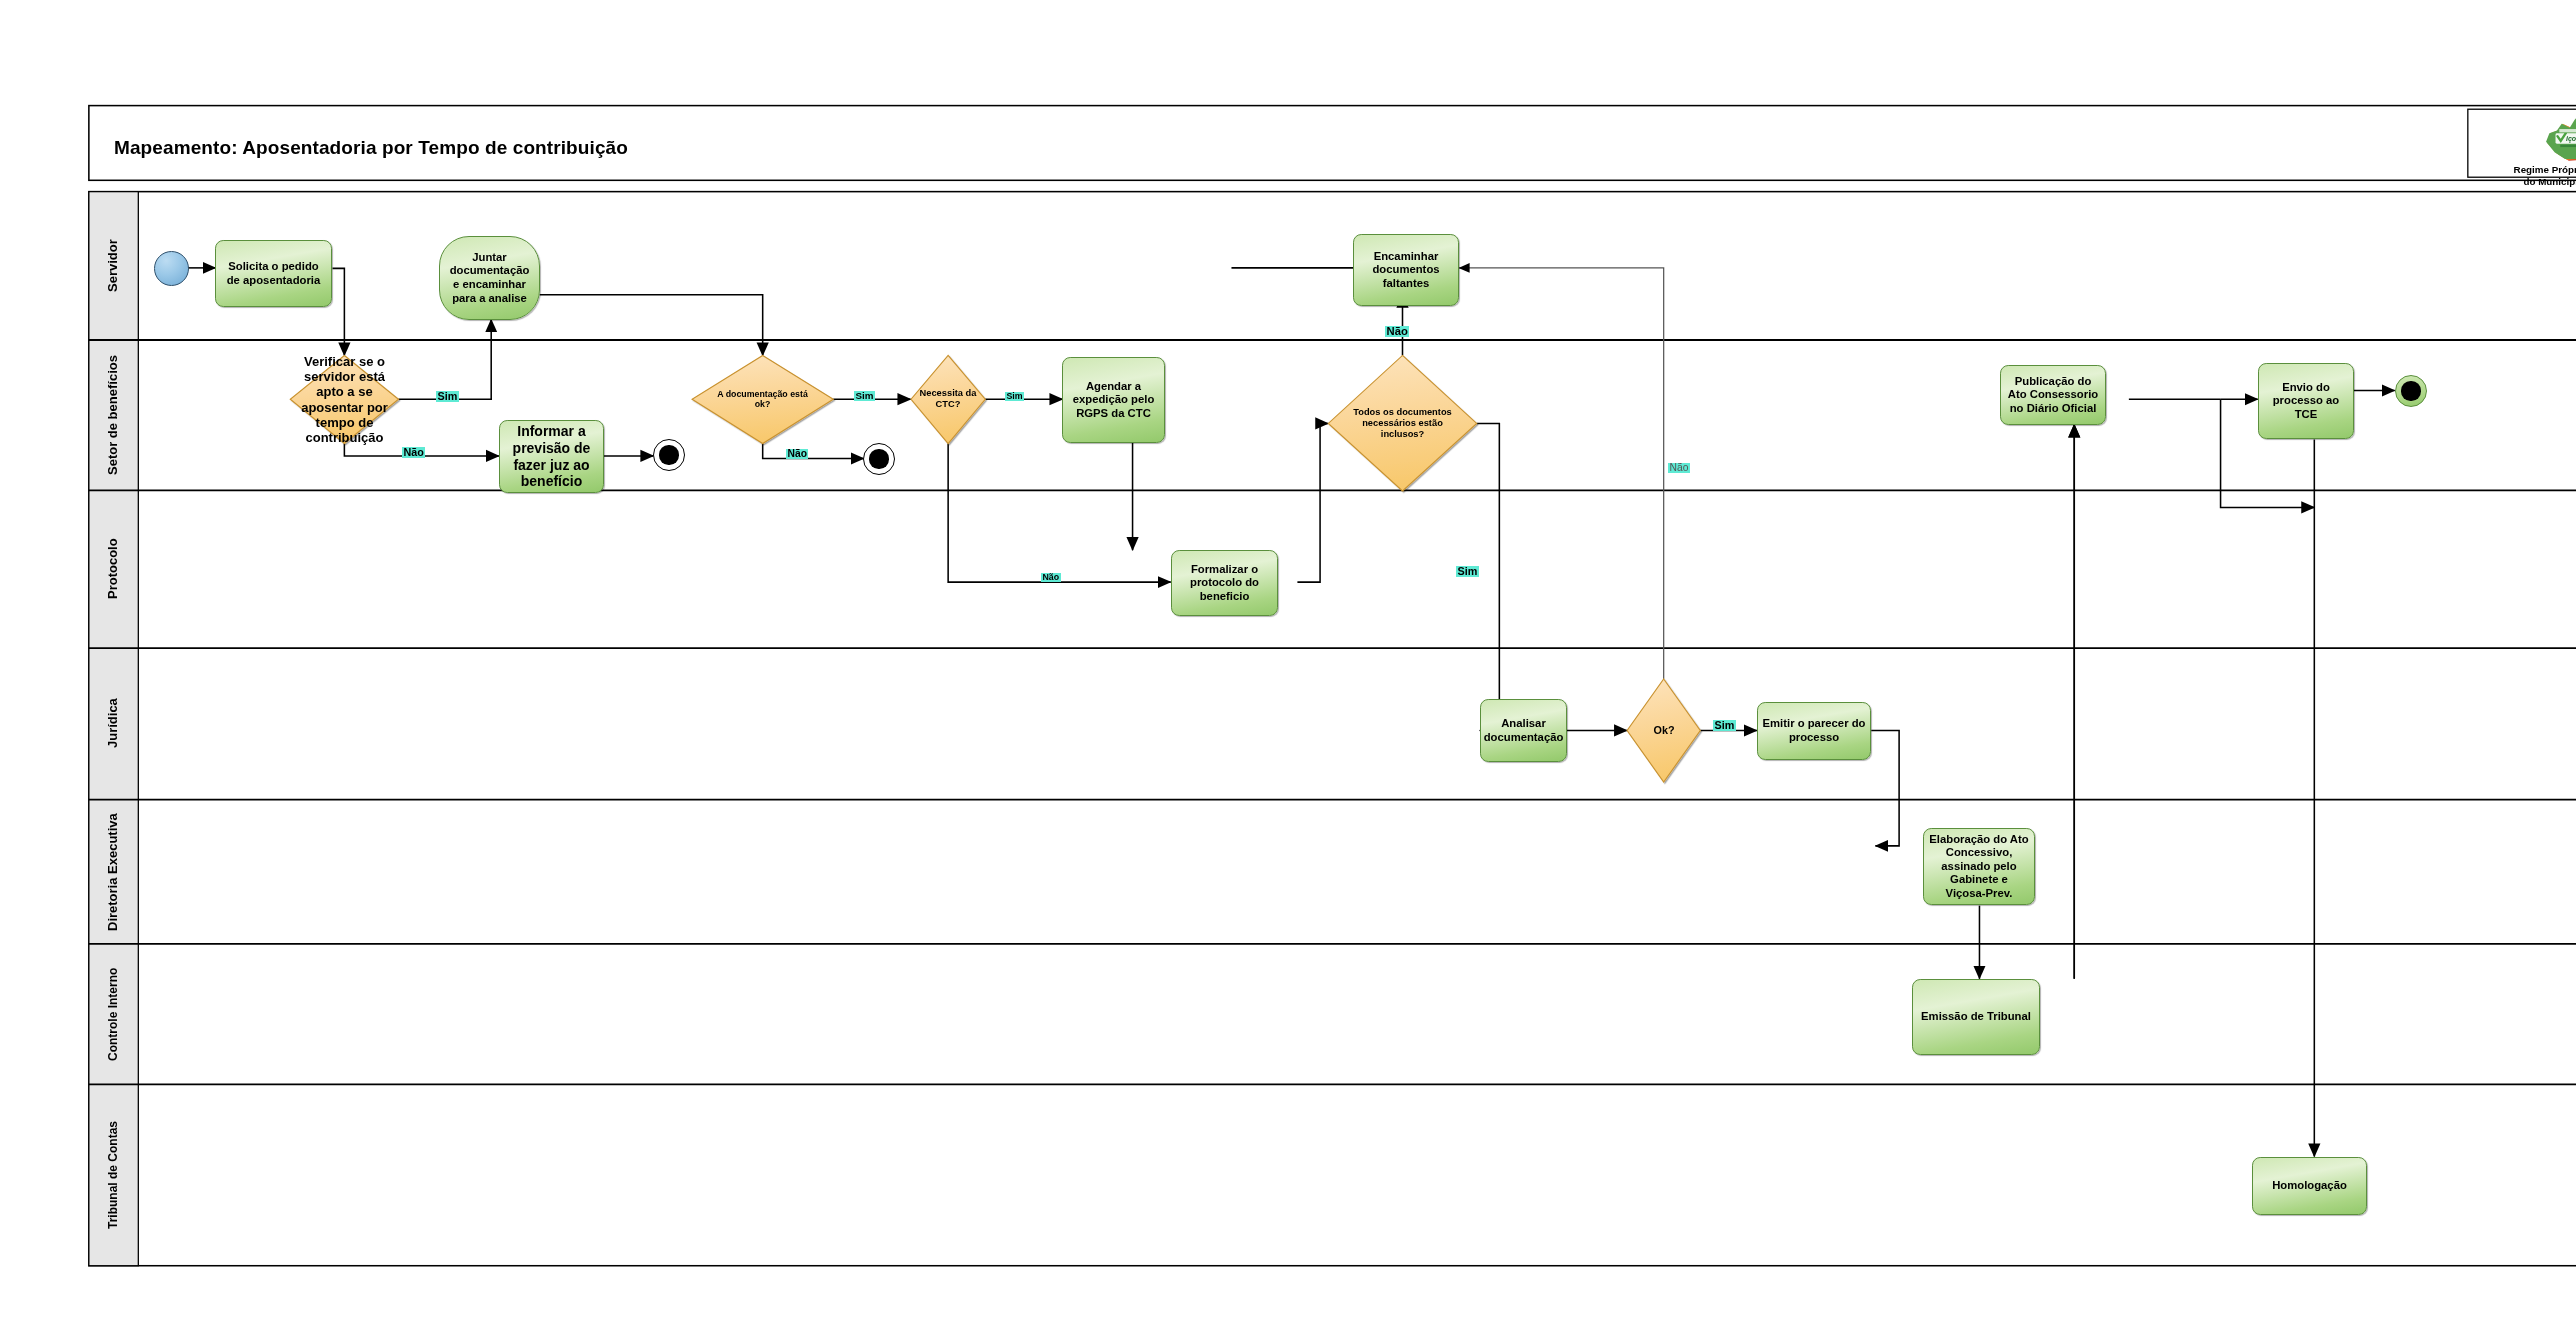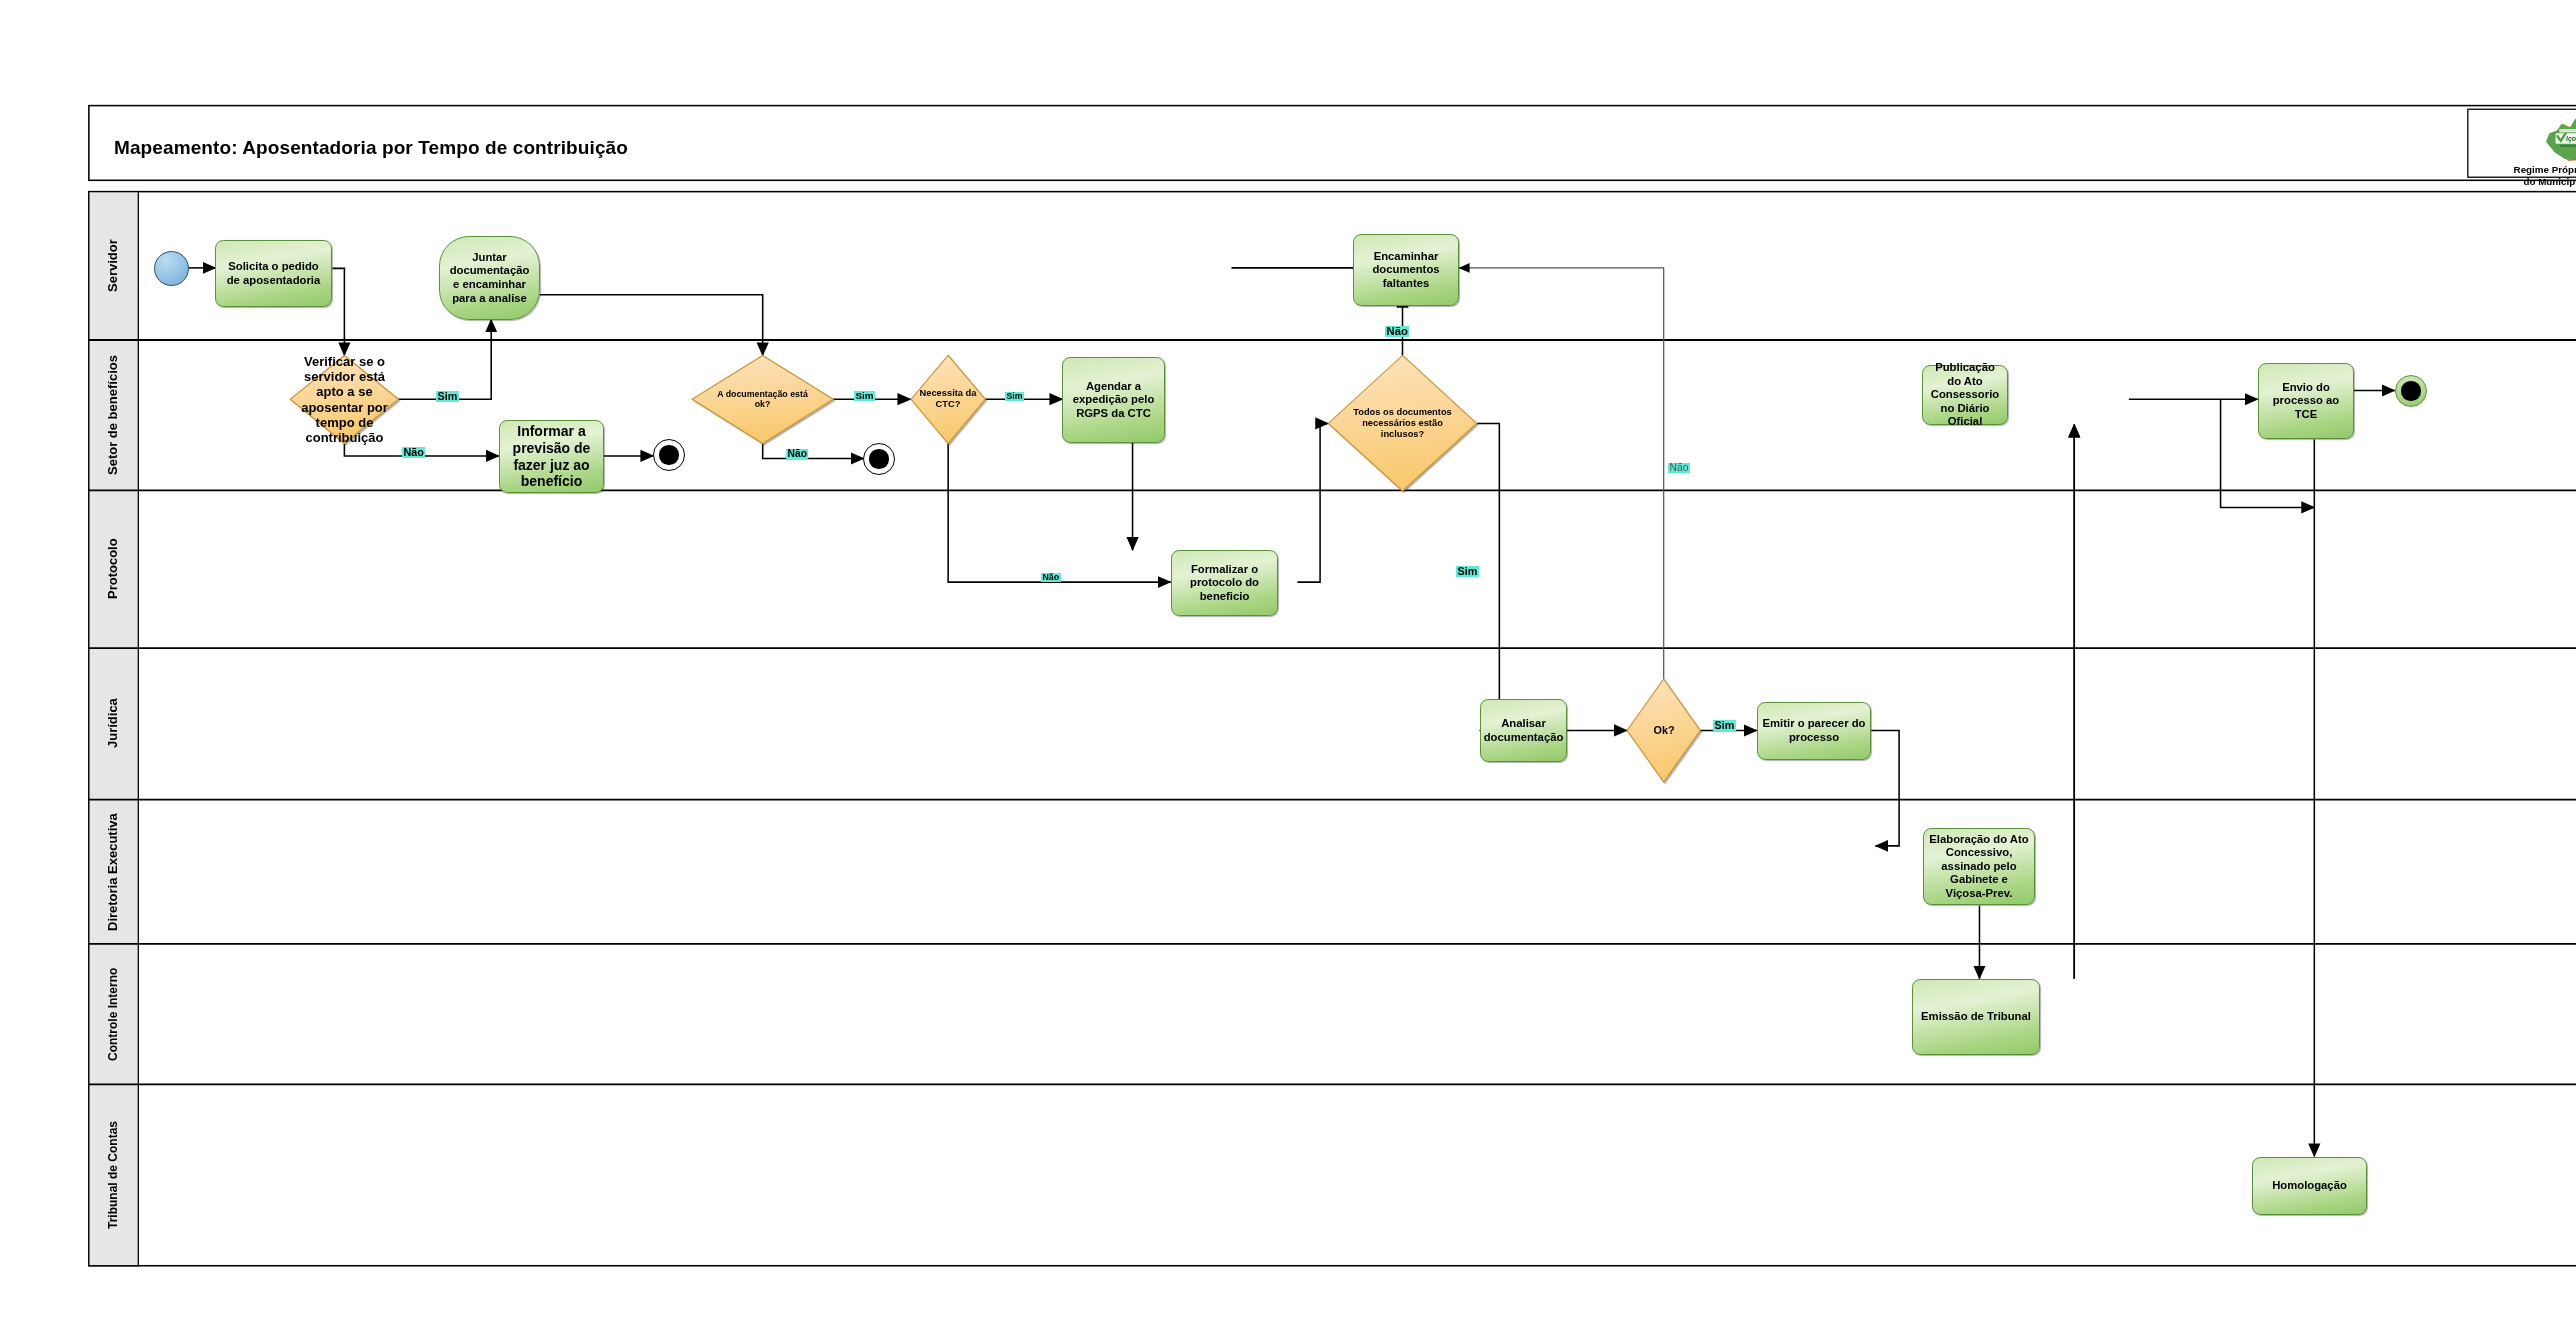--- a/index.html
+++ b/index.html
@@ -261,21 +261,21 @@
   </div>
 
   <div class="node task" style="left:1910px;top:828px;width:112px;height:77px;font-size:11.3px;padding:3.1px 5.2px;left:1923px;">
     <span>Elaboração do Ato Concessivo, assinado pelo Gabinete e Viçosa-Prev.</span>
   </div>
 
   <div class="node task" style="left:1912px;top:979px;width:128px;height:76px;font-size:11.3px;padding:3.1px 5.2px;">
     <span>Emissão de Tribunal</span>
   </div>
 
-  <div class="node task" style="left:1922px;top:365px;width:86px;height:60px;font-size:11.3px;padding:3.1px 4.1px;">
+  <div class="node task" style="left:2000px;top:365px;width:106px;height:60px;font-size:11.3px;padding:3.1px 4.1px;">
     <span>Publicação do Ato Consessorio no Diário Oficial</span>
   </div>
 
   <div class="node task" style="left:2258px;top:363px;width:96px;height:76px;font-size:11.3px;padding:3.1px 4.1px;">
     <span>Envio do processo ao TCE</span>
   </div>
 
   <div class="node task" style="left:2252px;top:1157px;width:115px;height:58px;font-size:11.3px;padding:3.1px 4.1px;">
     <span>Homologação</span>
   </div>

